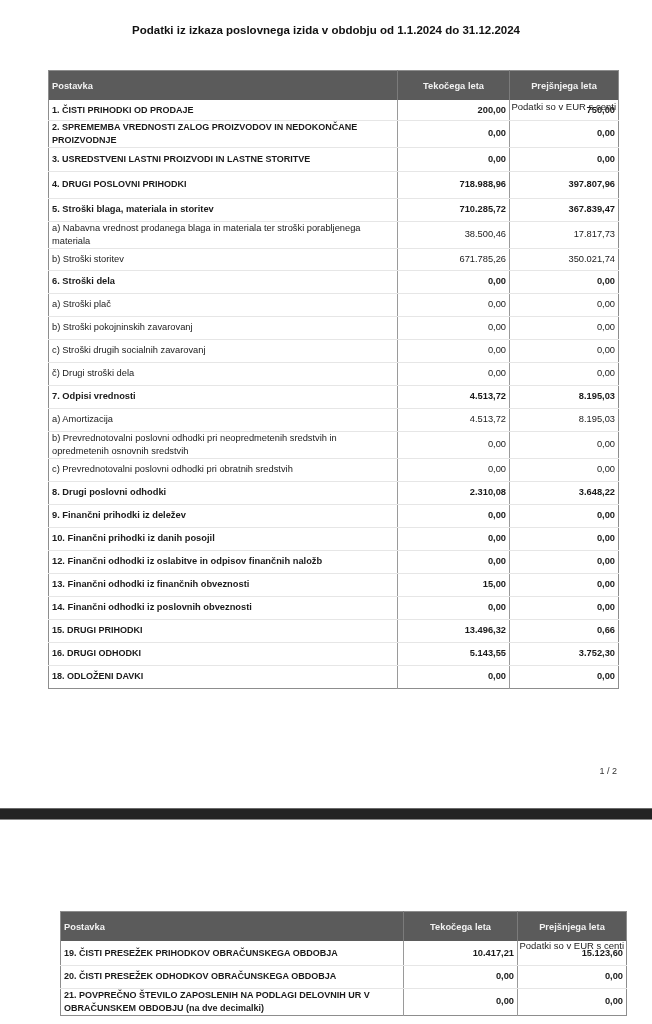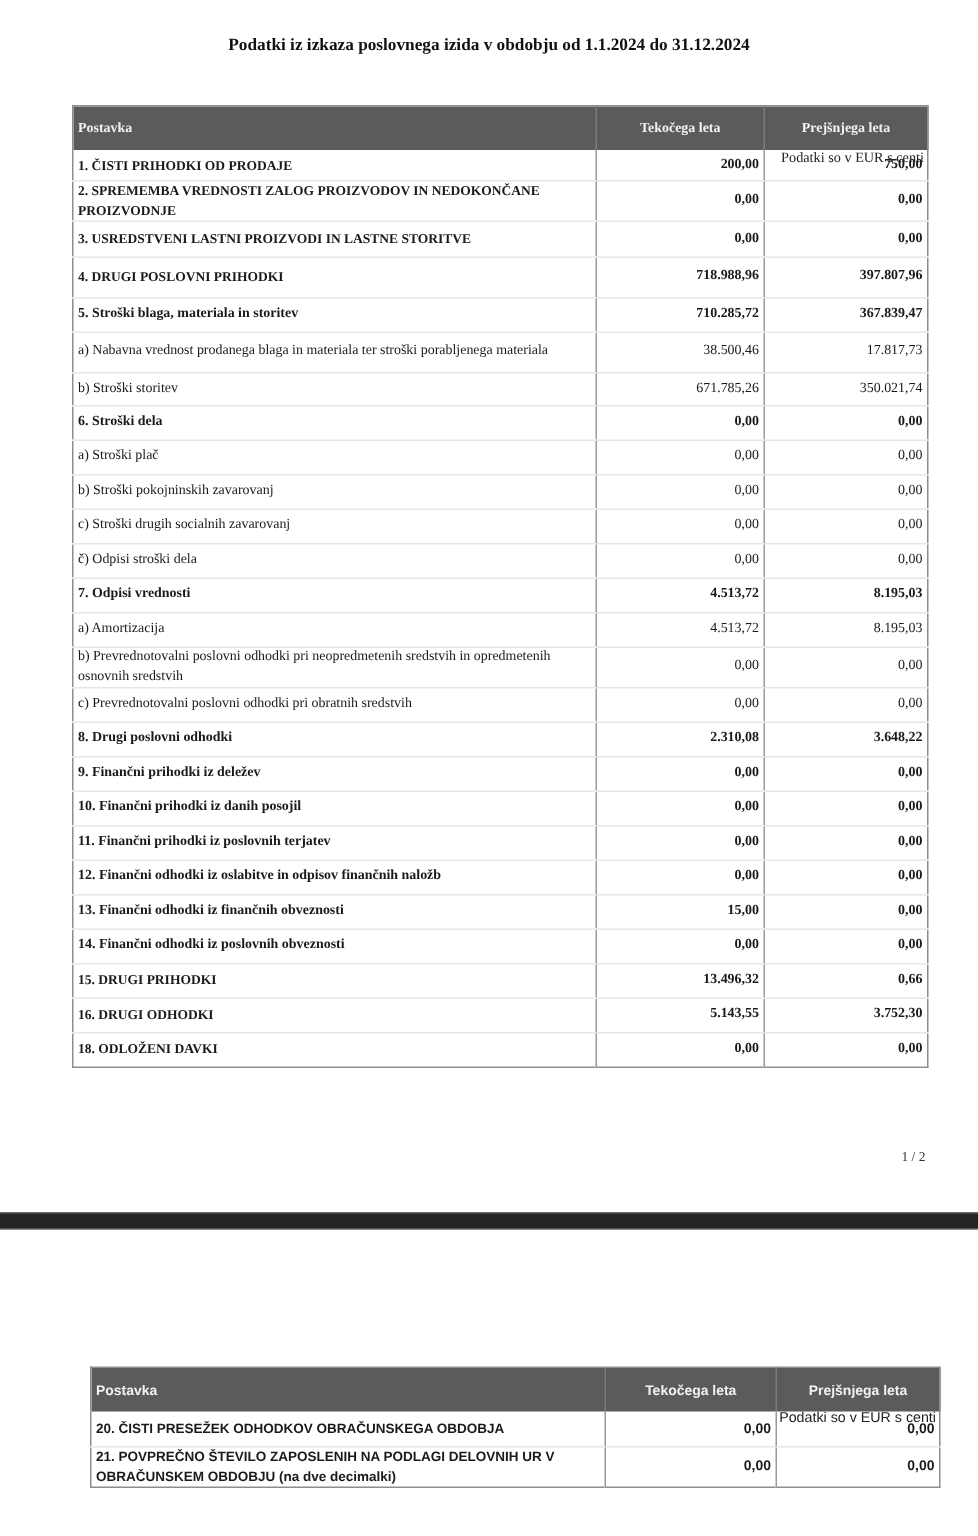--- a/index.html
+++ b/index.html
@@ -2,21 +2,21 @@
 <html><head>
 <meta charset="utf-8">
 <style>
   html, body { margin: 0; padding: 0; }
   body {
     width: 652px; height: 1024px; overflow: hidden; position: relative;
     background: #ffffff; color: #1a1a1a;
     font-family: "Liberation Sans", "DejaVu Sans", sans-serif;
   }
   .page { position: absolute; left: 0; width: 652px; background: #fff; }
-  .page1 { top: 0; height: 808px; font-family: Liberation Serif, serif; }
+  .page1 { top: 0; height: 808px; }
   .separator { position: absolute; left: 0; top: 808px; width: 652px; height: 12px;
     background: #242424; border-top: 1px solid #6a6a6a; border-bottom: 1px solid #8a8a8a; box-sizing: border-box; }
   .page2 { top: 820px; height: 204px; }
 
   .doc-title { position: absolute; top: 24px; left: 0; width: 652px; text-align: center;
     font-size: 11.5px; font-weight: bold; color: #111; letter-spacing: 0; }
   .units { position: absolute; font-size: 9.5px; color: #222; text-align: right; margin-top: 44px; }
   .units1 { top: 57px; right: 36px; }
   .units2 { top: 76px; right: 28px; }
 
@@ -109,21 +109,21 @@
           <td class="c-label">b) Stroški pokojninskih zavarovanj</td>
           <td class="c-num">0,00</td>
           <td class="c-num">0,00</td>
         </tr>
         <tr style="height: 23px;">
           <td class="c-label">c) Stroški drugih socialnih zavarovanj</td>
           <td class="c-num">0,00</td>
           <td class="c-num">0,00</td>
         </tr>
         <tr style="height: 23px;">
-          <td class="c-label">č) Odpisi stroški dela</td>
+          <td class="c-label">č) Drugi stroški dela</td>
           <td class="c-num">0,00</td>
           <td class="c-num">0,00</td>
         </tr>
         <tr class="bold" style="height: 23px;">
           <td class="c-label">7. Odpisi vrednosti</td>
           <td class="c-num">4.513,72</td>
           <td class="c-num">8.195,03</td>
         </tr>
         <tr style="height: 23px; padding-left: 12px;">
           <td class="c-label">a) Amortizacija</td>
@@ -145,25 +145,20 @@
           <td class="c-num">2.310,08</td>
           <td class="c-num">3.648,22</td>
         </tr>
         <tr class="bold" style="height: 23px;">
           <td class="c-label">9. Finančni prihodki iz deležev</td>
           <td class="c-num">0,00</td>
           <td class="c-num">0,00</td>
         </tr>
         <tr class="bold" style="height: 23px;">
           <td class="c-label">10. Finančni prihodki iz danih posojil</td>
-          <td class="c-num">0,00</td>
-          <td class="c-num">0,00</td>
-        </tr>
-        <tr class="bold" style="height: 23px;">
-          <td class="c-label">11. Finančni prihodki iz poslovnih terjatev</td>
           <td class="c-num">0,00</td>
           <td class="c-num">0,00</td>
         </tr>
         <tr class="bold" style="height: 23px;">
           <td class="c-label">12. Finančni odhodki iz oslabitve in odpisov finančnih naložb</td>
           <td class="c-num">0,00</td>
           <td class="c-num">0,00</td>
         </tr>
         <tr class="bold" style="height: 23px;">
           <td class="c-label">13. Finančni odhodki iz finančnih obveznosti</td>
@@ -207,20 +202,25 @@
         <col class="w3">
       </colgroup>
     <thead>
       <tr>
         <th class="c-label">Postavka</th>
         <th class="c-num">Tekočega leta</th>
         <th class="c-num" style="border-right:none">Prejšnjega leta</th>
       </tr>
     </thead>
     <tbody id="t2-body">
+        <tr class="bold upper" style="height: 24px;">
+          <td class="c-label">19. ČISTI PRESEŽEK PRIHODKOV OBRAČUNSKEGA OBDOBJA</td>
+          <td class="c-num">10.417,21</td>
+          <td class="c-num">15.123,60</td>
+        </tr>
         <tr class="bold upper" style="height: 23px;">
           <td class="c-label">20. ČISTI PRESEŽEK ODHODKOV OBRAČUNSKEGA OBDOBJA</td>
           <td class="c-num">0,00</td>
           <td class="c-num">0,00</td>
         </tr>
         <tr class="bold upper" style="height: 27px;">
           <td class="c-label">21. POVPREČNO ŠTEVILO ZAPOSLENIH NA PODLAGI DELOVNIH UR V OBRAČUNSKEM OBDOBJU (na dve decimalki)</td>
           <td class="c-num">0,00</td>
           <td class="c-num">0,00</td>
         </tr>

